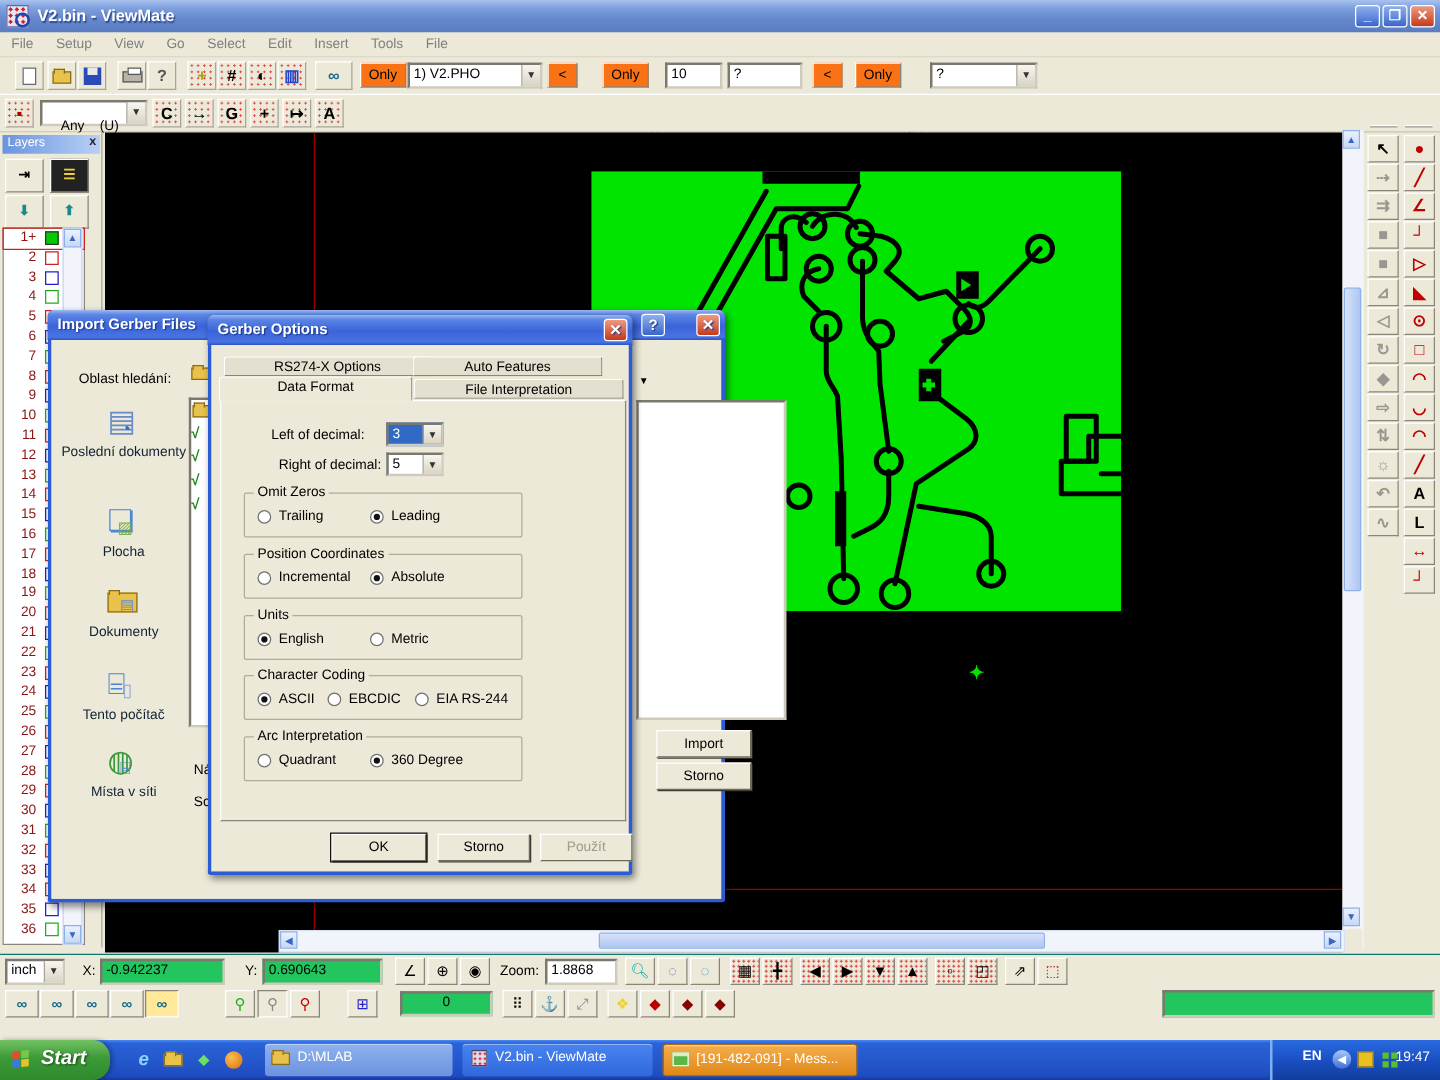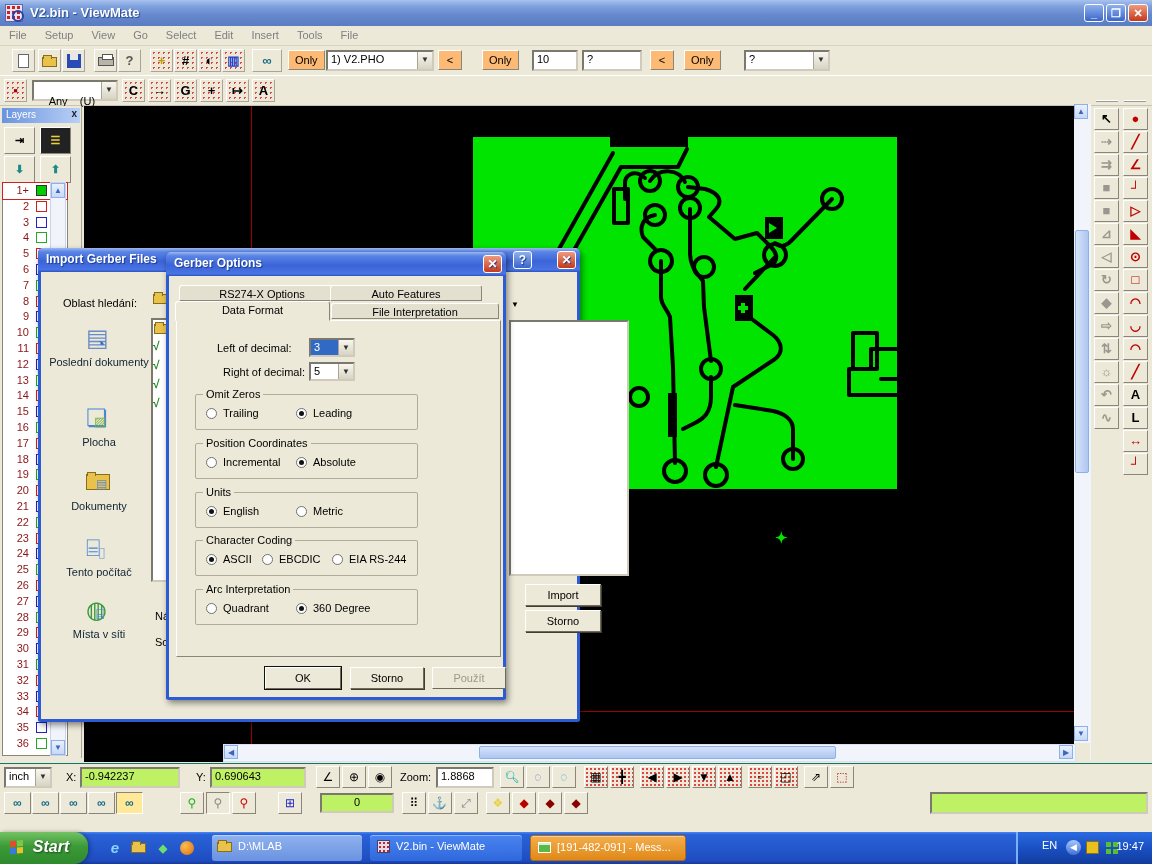--- a/index.html
+++ b/index.html
@@ -26,21 +26,21 @@
   .toolbar1 { left:0; top:46px; width:1152px; height:30px; background:#ece9d8; border-bottom:1px solid #fff; }
   .toolbar2 { left:0; top:76px; width:1152px; height:30px; background:#ece9d8; border-bottom:1px solid #c8c4b4; }
   .tbtn { position:absolute; width:23px; height:23px; border:1px solid; border-color:#fff #a8a49a #a8a49a #fff; background:#ece9d8;
     text-align:center; line-height:21px; font-size:13px; }
   .tbtn.red { background-image:radial-gradient(#d44 1px, transparent 1px); background-size:5px 5px; font-weight:bold; }
   .tlabel { position:absolute; top:53px; }
   .inset { position:absolute; background:#fff; border:2px inset #cfcabb; padding:1px 3px; }
   .combo { position:absolute; background:#fff; border:2px inset #cfcabb; padding:1px 18px 1px 3px; }
   .combo .arr { position:absolute; right:0; top:0; bottom:0; width:15px; background:linear-gradient(#f8f6ee,#d8d4c4);
     border-left:1px solid #a8a49a; text-align:center; font-size:8px; line-height:15px; color:#333; }
-  .minibtn { position:absolute; height:20px; border:1px solid; border-color:#fff #8a8578 #8a8578 #fff; background:#fdba74; text-align:center; padding:3px 6px; }
+  .minibtn { position:absolute; height:20px; border:1px solid; border-color:#fff #8a8578 #8a8578 #fff; background:#f97316; text-align:center; padding:3px 6px; }
 
   
   .ic-page { position:absolute; left:5px; top:4px; width:11px; height:14px; background:#fff; border:1px solid #667; }
   .ic-folder { position:absolute; left:3px; top:7px; width:15px; height:10px; background:#e8c24a; border:1px solid #8a6d1a; }
   .ic-folder::before { content:""; position:absolute; left:0; top:-3px; width:7px; height:3px; background:#e8c24a; border:1px solid #8a6d1a; border-bottom:none; }
   .ic-save { position:absolute; left:4px; top:4px; width:14px; height:14px; background:#2a4ab8; }
   .ic-save::after { content:""; position:absolute; left:3px; top:0; width:8px; height:6px; background:#e8e8e8; }
   .ic-print { position:absolute; left:3px; top:7px; width:16px; height:9px; background:#b8b4a8; border:1px solid #555; }
   .ic-print::before { content:""; position:absolute; left:3px; top:-4px; width:9px; height:4px; background:#fff; border:1px solid #555; }
 
@@ -116,37 +116,37 @@
   .chk { color:#1a8a1a; font-weight:bold; font-size:12px; }
   .fitem { height:19px; }
 
   
   .statusrow { left:0; top:763px; width:1152px; height:27px; background:#ece9d8; border-top:1px solid #0f766e; }
   .statusrow2 { left:0; top:790px; width:1152px; height:28px; background:#ece9d8; }
   .sbtn { position:absolute; width:24px; height:22px; border:1px solid; border-color:#fff #8a8578 #8a8578 #fff; background:#ece9d8;
     text-align:center; line-height:20px; font-size:12px; }
   .sbtn.grid { background-image:radial-gradient(#d44 1px, transparent 1px); background-size:4px 4px; }
   .glasses { color:#1a6a8a; font-weight:bold; }
-  .field { position:absolute; background:#bef264; border:2px inset #cfcabb; padding:1px 3px; }
+  .field { position:absolute; background:#22c55e; border:2px inset #cfcabb; padding:1px 3px; }
 
   
   .taskbar { left:0; top:832px; width:1152px; height:32px;
     background:linear-gradient(180deg,#4a8af4 0%,#2a62d8 8%,#2458cc 50%,#1e4cc0 90%,#16389c 100%); }
   .startbtn { position:absolute; left:0; top:0; width:88px; height:32px; border-radius:0 14px 14px 0;
     background:linear-gradient(180deg,#73c263 0%,#3c9a38 45%,#2e8a2c 100%); color:#fff; font-weight:bold; font-style:italic;
     font-size:16px; text-align:center; line-height:30px; text-shadow:1px 1px 2px #1a4a18; box-shadow:2px 0 4px rgba(0,0,0,.3); }
   .flag { position:absolute; left:10px; top:9px; width:6px; height:6px; background:#e84a2a; transform:skewY(-6deg);
     box-shadow:7px 0 0 #7ac84a, 0 7px 0 #3a78e8, 7px 7px 0 #e8c22a; }
   .qicon { position:absolute; top:7px; width:18px; height:18px; text-align:center; line-height:18px; font-weight:bold; color:#fff; }
   .taskbtn { position:absolute; top:3px; height:26px; border-radius:3px; color:#fff; padding:5px 6px 0 26px;
     white-space:nowrap; overflow:hidden; box-shadow:inset 0 1px 0 rgba(255,255,255,.4); }
   .tico { position:absolute; left:5px; top:5px; width:16px; height:14px; }
   .tray { position:absolute; right:0; top:0; width:136px; height:32px;
     background:linear-gradient(180deg,#2a6ae0 0%,#1a50c4 50%,#123c9c 100%); border-left:2px solid #7ab0f4; }
-  .tray .en { position:absolute; left:24px; top:7px; color:#fff; font-weight:normal; }
+  .tray .en { position:absolute; left:24px; top:7px; color:#fff; font-weight:bold; }
   .tray .circ { position:absolute; left:48px; top:8px; width:15px; height:15px; border-radius:50%;
     background:linear-gradient(#a8c8f8,#4070d8); color:#fff; font-size:9px; text-align:center; line-height:14px; }
   .tray .ticon1 { position:absolute; left:68px; top:9px; width:13px; height:13px; background:#e8c020; border:1px solid #8a701a; }
   .tray .clover { position:absolute; left:88px; top:10px; width:5px; height:5px; background:#58c028;
     box-shadow:7px 0 0 #58c028, 0 7px 0 #58c028, 7px 7px 0 #58c028; }
   .tray .time { position:absolute; right:8px; top:8px; color:#fff; }
 </style>
 </head>
 <body>
 

